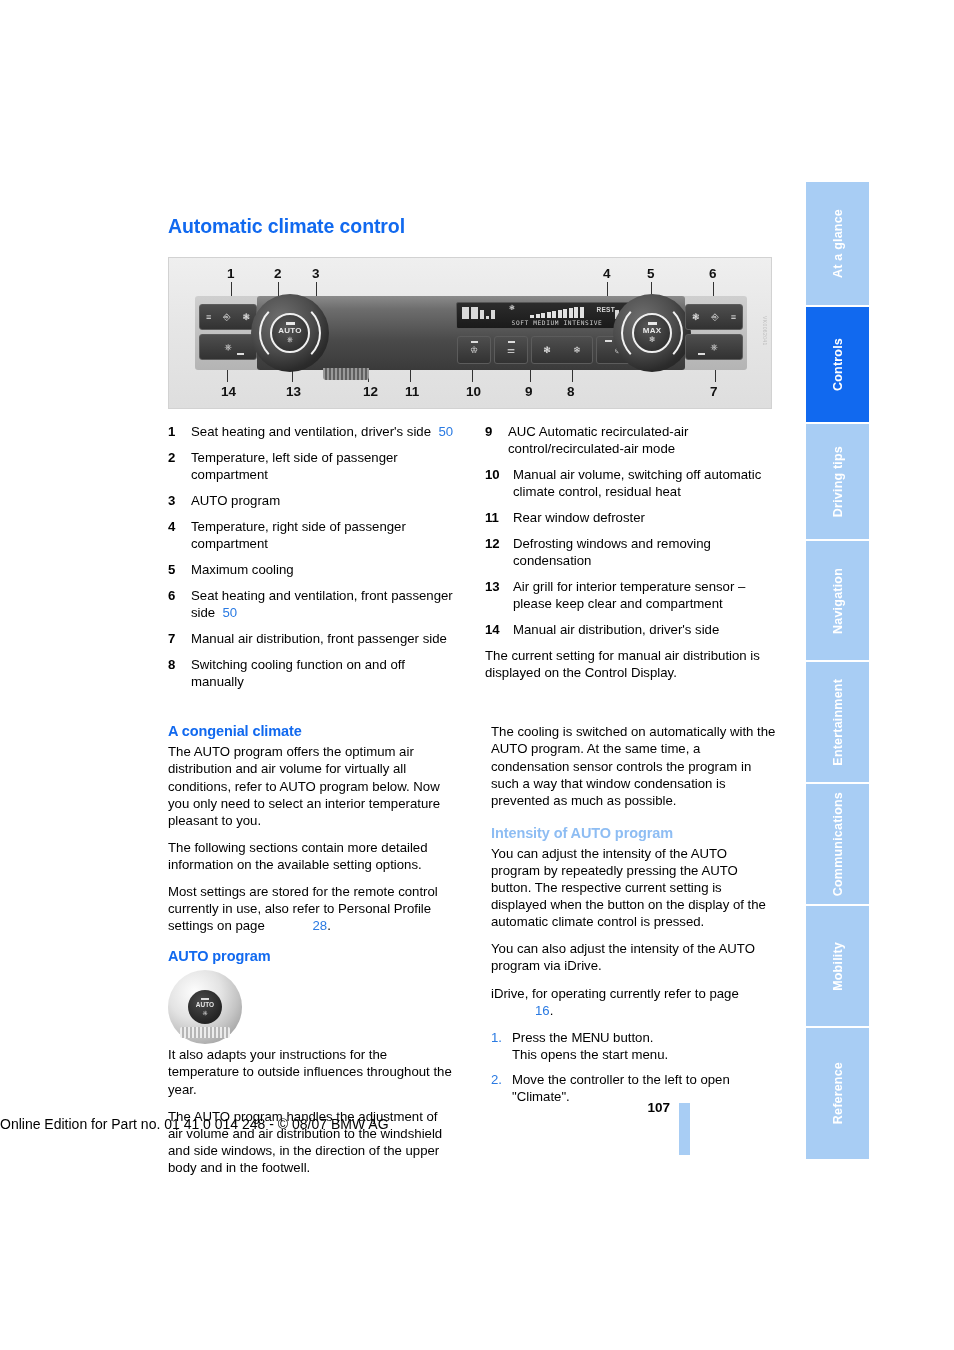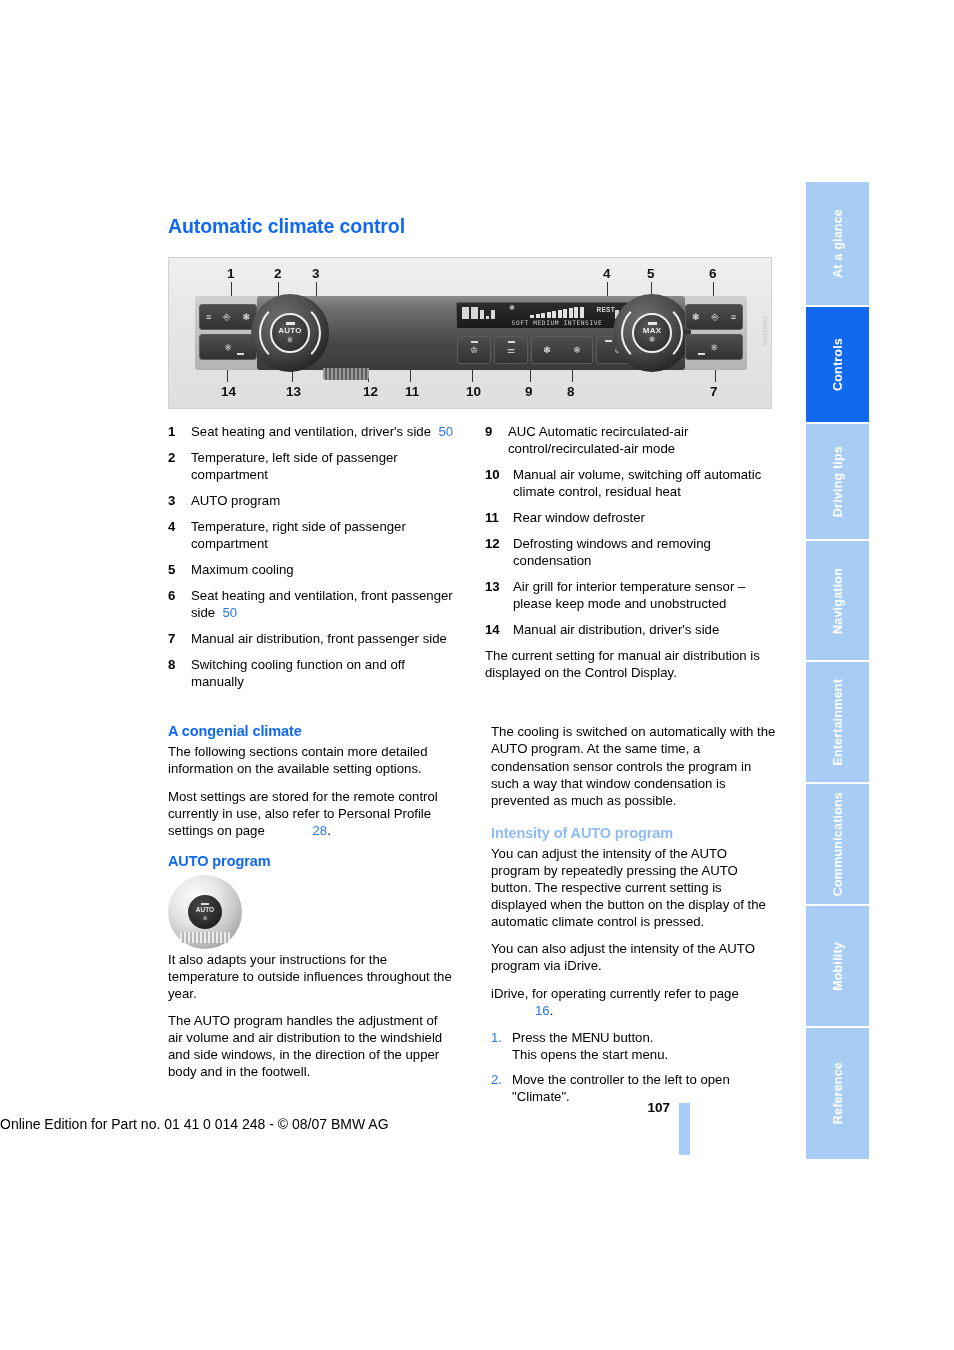--- a/index.html
+++ b/index.html
@@ -494,36 +494,37 @@
           <span class="legend-text">Rear window defroster</span>
         </div>
 
         <div class="legend-item">
           <span class="legend-num wide">12</span>
           <span class="legend-text">Defrosting windows and removing condensation</span>
         </div>
 
         <div class="legend-item">
           <span class="legend-num wide">13</span>
-          <span class="legend-text">Air grill for interior temperature sensor – please keep mode and unobstructed</span>
+          <span class="legend-text">Air grill for interior temperature sensor – please keep clear and compartment</span>
         </div>
 
         <div class="legend-item">
           <span class="legend-num wide">14</span>
           <span class="legend-text">Manual air distribution, driver's side</span>
         </div>
 
         <div class="note">The current setting for manual air distribution is displayed on the Control Display.</div>
       </div>
     </div>
 
     <div class="cols">
 
       <div class="col">
         <h2 class="sec">A congenial climate</h2>
+        <p class="body">The AUTO program offers the optimum air distribution and air volume for virtually all conditions, refer to AUTO program below. Now you only need to select an interior temperature pleasant to you.</p>
         <p class="body">The following sections contain more detailed information on the available setting options.</p>
         <p class="body"><span>Most settings are stored for the remote control currently in use, also refer to Personal Profile settings on page </span><span class="link">28</span><span>.</span></p>
 
         <h2 class="sec" style="margin-top:14px"><span>AUTO</span><span> program</span></h2>
 
         <div class="auto-fig">
           <div class="inner">
             <span class="bar"></span>
             <b>AUTO</b>
             <span class="gl">⎈</span>

